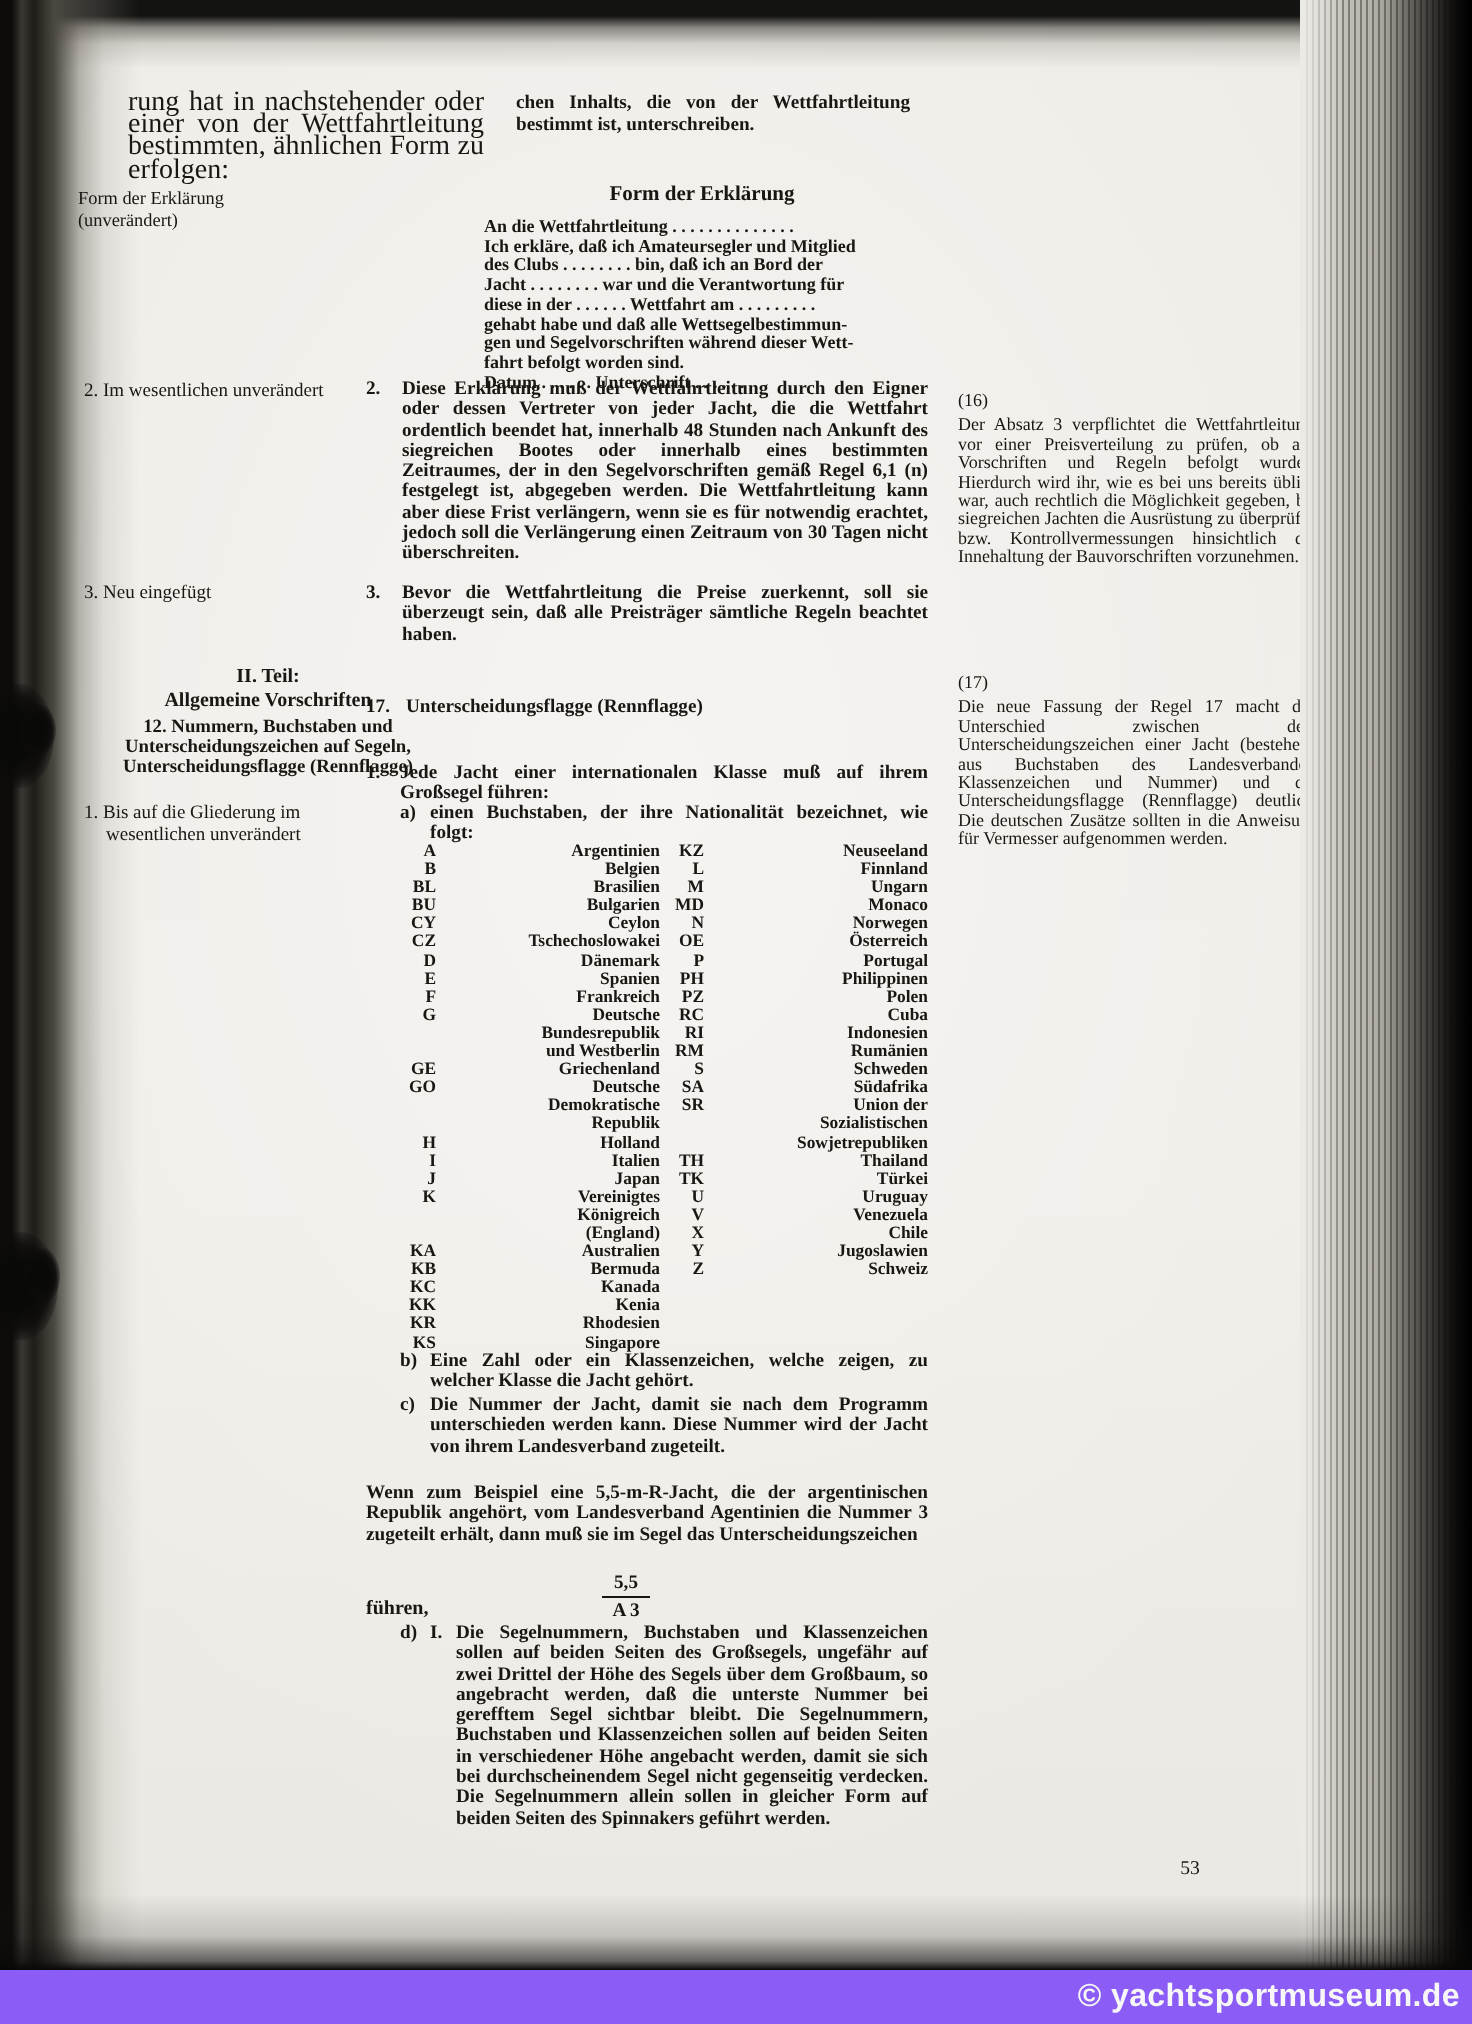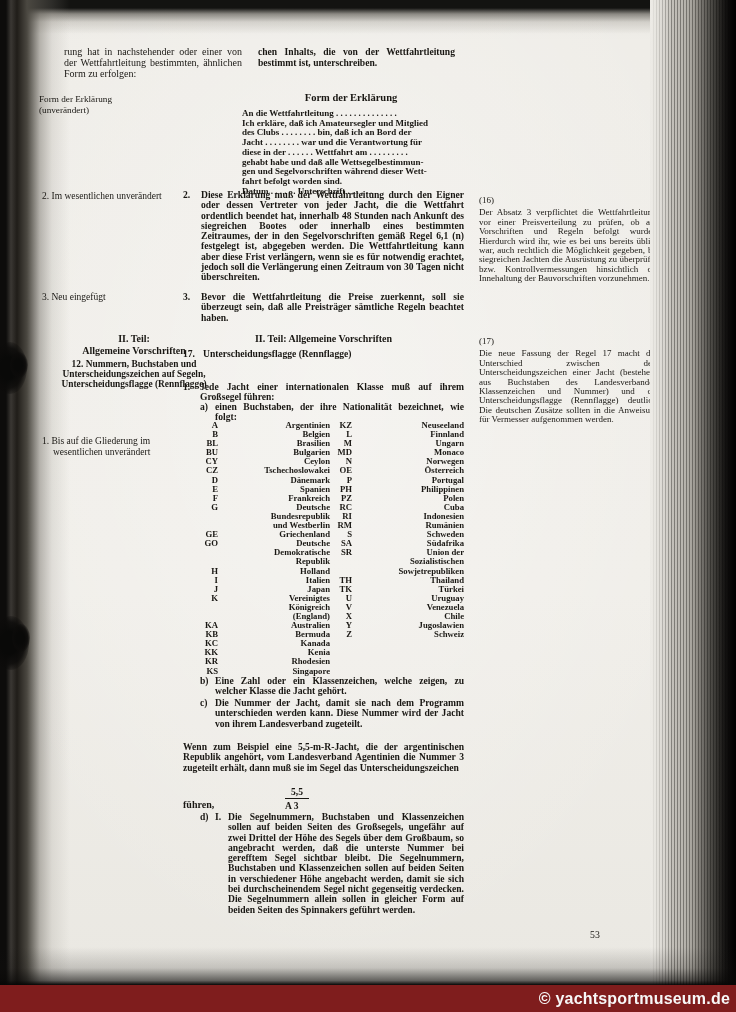--- a/index.html
+++ b/index.html
@@ -25,31 +25,31 @@
         linear-gradient(90deg,#dcd9d3 0,#b8b5ae 40%,#716e67 74%,#221f1b 100%);}
   
   .stitch{position:absolute;background:radial-gradient(ellipse at 45% 50%,#090908 30%,rgba(12,11,10,.85) 55%,rgba(12,11,10,0) 78%);border-radius:50%;}
   .stitch-b1{left:-7px;top:342px;width:34px;height:52px;}
   .stitch-b2{left:10px;top:352px;width:18px;height:26px;}
   .stitch-c1{left:-7px;top:616px;width:36px;height:54px;}
   .stitch-c2{left:12px;top:624px;width:18px;height:28px;}
   
   .bottom-shadow{position:absolute;left:0;top:947px;width:736px;height:38px;
       background:linear-gradient(180deg,rgba(0,0,0,0) 0,rgba(20,18,16,.18) 55%,rgba(10,9,8,.6) 88%,#070706 100%);}
-  .bar{position:absolute;left:0;top:985px;width:736px;height:27px;background:#7f1d1d;
+  .bar{position:absolute;left:0;top:985px;width:736px;height:27px;background:#8b5cf6;
        display:flex;align-items:center;justify-content:flex-end;}
   .bar .wm{color:#f7f7f7;font-family:"Liberation Sans",sans-serif;font-weight:700;font-size:16px;padding-right:6px;letter-spacing:.2px;}
 
   
   .tb{position:absolute;color:#191713;}
   .bold{font-weight:700;}
   .just{text-align:justify;}
   .ctr{text-align:center;}
 
-  .cont-left{left:64px;top:46px;width:178px;font-size:10px;line-height:11.2px;}
+  .cont-left{left:64px;top:46px;width:178px;font-size:14px;line-height:11.2px;}
   .note-form{left:39px;top:94px;width:150px;font-size:9.2px;line-height:11px;}
   .cont-right{left:258px;top:46px;width:197px;font-size:9.6px;line-height:11.2px;}
   .decl-head{left:245px;top:92px;width:212px;font-size:10.5px;}
   .decl{left:242px;top:109px;width:222px;font-size:9px;line-height:9.7px;font-weight:700;}
 
   .rule-row{display:flex;}
   .rule-num{flex:0 0 18px;font-weight:700;}
   .rule-txt{flex:1;font-weight:700;}
   .r2{left:183px;top:190px;width:281px;font-size:9.6px;line-height:10.3px;}
   .r3{left:183px;top:292px;width:281px;font-size:9.6px;line-height:10.3px;}
@@ -59,39 +59,39 @@
 
   .ann{font-size:9px;line-height:9.4px;width:180px;}
   .a16{left:479px;top:196px;}
   .a17{left:479px;top:337px;}
   .ann .num{margin-bottom:3px;}
 
   .lpart{left:30px;top:333px;width:152px;font-weight:700;margin-left:28px;}
   .lpart .p1{font-size:10px;line-height:12px;}
   .lpart .p2{font-size:10px;line-height:12px;}
   .lpart .p3{font-size:9.4px;line-height:10.2px;margin-top:2px;}
-  .lnote1{left:42px;top:436px;width:132px;}
+  .lnote1{left:42px;top:402px;width:132px;}
 
   .mhead{left:183px;top:333px;width:281px;font-size:10px;}
   .r17{left:183px;top:349px;width:281px;font-size:9.6px;line-height:10.3px;}
   .r17 .rule-num{flex-basis:20px;}
   .i1{left:183px;top:382px;width:281px;font-size:9.6px;line-height:10.3px;}
   .ia{left:200px;top:402px;width:264px;font-size:9.6px;line-height:10.3px;}
   .lbl{flex:0 0 15px;font-weight:700;}
 
   .codes{left:196px;top:421px;width:268px;display:flex;font-size:8.7px;line-height:9.1px;font-weight:700;}
   .ccol{width:134px;}
   .crow{display:flex;}
   .ccode{flex:0 0 22px;text-align:right;padding-right:7px;}
   .cname{flex:1;text-align:right;}
 
   .ib{left:200px;top:676px;width:264px;font-size:9.6px;line-height:10.3px;}
   .ic{left:200px;top:698px;width:264px;font-size:9.6px;line-height:10.3px;}
   .exmp{left:183px;top:742px;width:281px;font-size:9.6px;line-height:10.3px;font-weight:700;}
-  .frac{left:285px;top:786px;width:56px;font-weight:700;font-size:9.6px;}
+  .frac{left:285px;top:786px;width:56px;text-align:center;font-weight:700;font-size:9.6px;}
   .frac .ft{display:inline-block;border-bottom:1px solid #191713;padding:0 6px 1px;}
   .frac .fb{padding-top:1px;}
   .fuehren{left:183px;top:799px;font-size:10px;font-weight:700;}
   .id{left:200px;top:812px;width:264px;font-size:9.6px;line-height:10.3px;}
   .id .roman{flex:0 0 13px;font-weight:700;}
 
   .pagenum{left:570px;top:929px;width:50px;text-align:center;font-size:9.8px;font-weight:400;}
 </style>
 </head>
 <body>
@@ -141,21 +141,20 @@
     <div class="just">Der Absatz 3 verpflichtet die Wettfahrtleitung, vor einer Preisverteilung zu prüfen, ob alle Vorschriften und Regeln befolgt wurden. Hierdurch wird ihr, wie es bei uns bereits üblich war, auch rechtlich die Möglichkeit gegeben, bei siegreichen Jachten die Ausrüstung zu überprüfen bzw. Kontrollvermessungen hinsichtlich der Innehaltung der Bauvorschriften vorzunehmen.</div>
   </div>
 
   <div class="tb lpart ctr">
     <div class="p1">II. Teil:</div>
     <div class="p2">Allgemeine Vorschriften</div>
     <div class="p3">12. Nummern, Buchstaben und Unterscheidungszeichen auf Segeln, Unterscheidungsflagge (Rennflagge)</div>
   </div>
   <div class="tb mnote lnote1">1. Bis auf die Gliederung im wesentlichen unverändert</div>
 
-  <div class="tb mhead ctr bold">II. Teil: Allgemeine Vorschriften</div>
   <div class="tb r17 rule-row">
     <div class="rule-num">17.</div>
     <div class="rule-txt">
       <div>Unterscheidungsflagge (Rennflagge)</div>
     </div>
   </div>
   <div class="tb i1 rule-row">
     <div class="rule-num" style="flex-basis:17px">1.</div>
     <div class="rule-txt just">Jede Jacht einer internationalen Klasse muß auf ihrem Großsegel führen:</div>
   </div>

